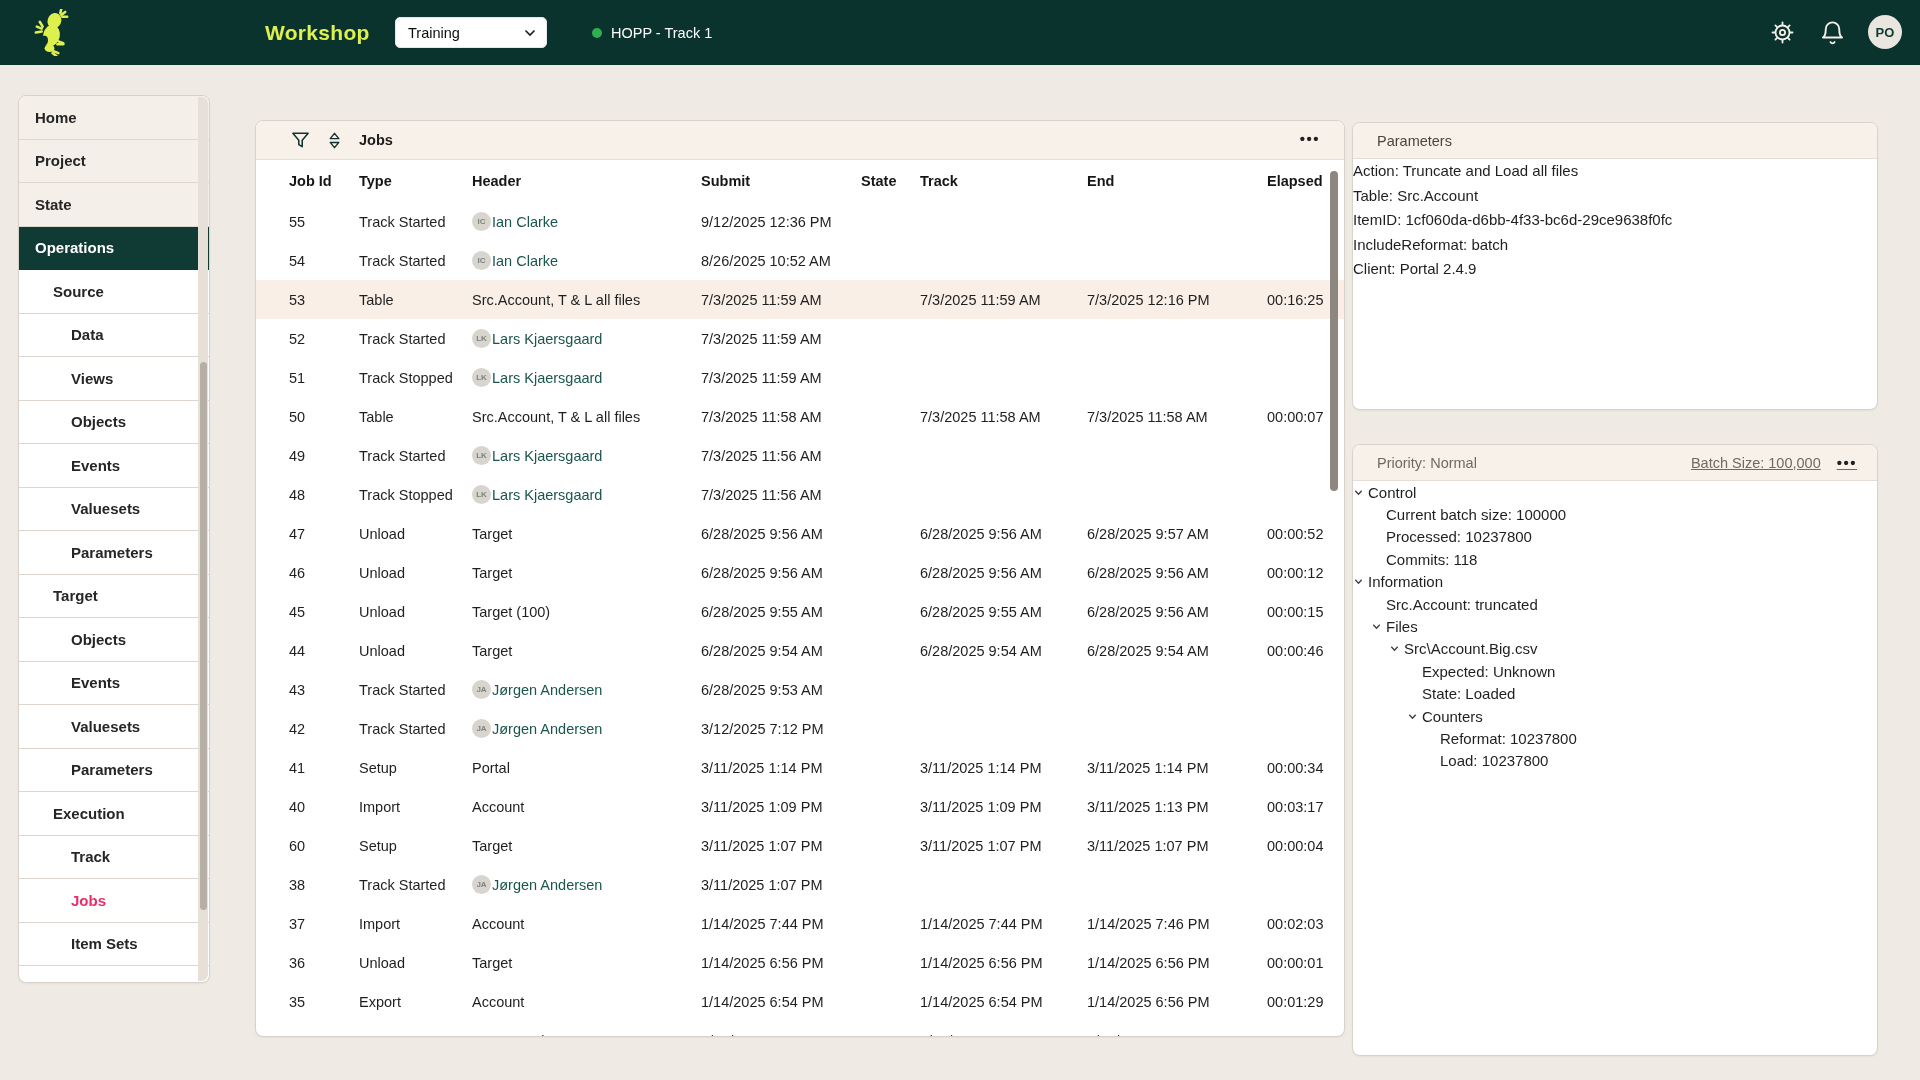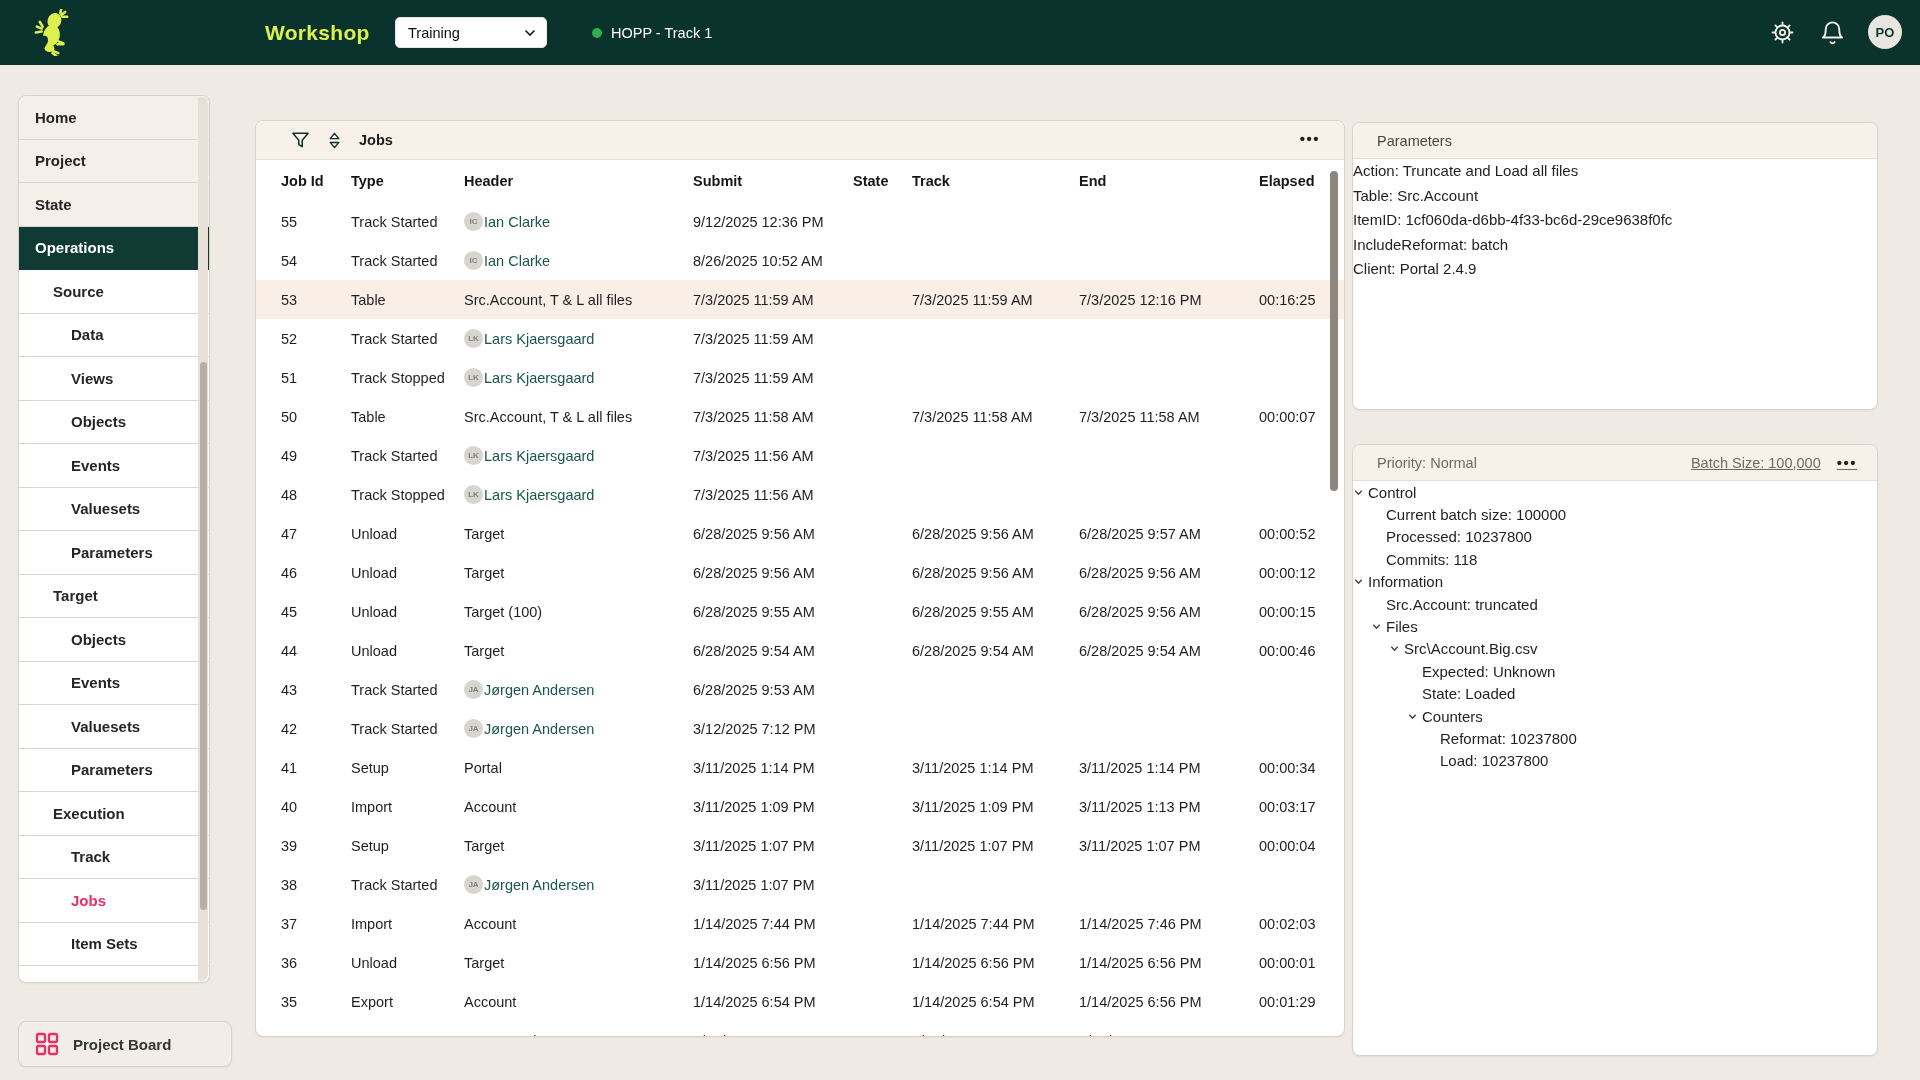--- a/index.html
+++ b/index.html
@@ -38,21 +38,21 @@
   .pb-label{margin-left:14px;font-size:15px;font-weight:600;color:#33382f;}
 
   
   .jobs-card{left:255px;top:120px;width:1090px;height:917px;overflow:hidden;}
   .jobs-toolbar{height:38px;background:#f8f1ea;border-bottom:1px solid #e5ded6;display:flex;align-items:center;position:relative;}
   .tb-icon{width:21px;height:21px;cursor:pointer;flex:none;}
   .funnel{margin-left:34px;}
   .sorticon{margin-left:13px;}
   .jobs-title{margin-left:14px;font-size:14.5px;font-weight:600;color:#1c1c1c;}
   .more-dots{position:absolute;right:24px;top:0;height:38px;line-height:36px;font-size:15px;font-weight:700;letter-spacing:1.5px;color:#222;cursor:pointer;}
-  .trow{display:grid;grid-template-columns:70px 113px 229px 160px 59px 167px 180px 1fr;align-items:center;padding-left:25px;box-sizing:border-box;}
+  .trow{display:grid;grid-template-columns:70px 113px 229px 160px 59px 167px 180px 1fr;align-items:center;padding-left:33px;box-sizing:border-box;}
   .thead{height:42px;font-size:14.5px;font-weight:700;color:#161616;}
   .jrow{height:39px;font-size:14.5px;color:#1f1f1f;cursor:pointer;}
   .jrow.selected{background:#f9efe6;}
   .cell-elapsed{text-align:right;padding-right:38px;}
   .hcell{display:flex;align-items:center;min-width:0;}
   .avatar{width:19px;height:19px;border-radius:50%;background:#d8d4ce;display:inline-flex;align-items:center;justify-content:center;font-size:8px;font-weight:700;color:#7b837f;margin-right:1px;flex:none;}
   .person-name{color:#1a564d;}
   .state-dot{width:9px;height:10px;border-radius:50%;background:#27a83c;margin-left:4px;}
   .tbl-scroll{position:absolute;top:50px;right:6px;width:8px;bottom:8px;}
   .tbl-thumb{position:absolute;top:0;width:8px;height:320px;background:#8d8780;border-radius:4px;}
@@ -222,31 +222,20 @@
       
         <div class="sb-item lv-2">
           <span class="sb-label">Item Sets</span>
         </div>
       </div>
     <div class="sb-scroll">
       <div class="sb-thumb"></div>
     </div>
   </nav>
 
-  <div class="card project-board">
-    <svg width="24" height="24" viewBox="0 0 24 24">
-      <g stroke="#e72f68" stroke-width="2.3" fill="none">
-        <rect x="2" y="2" width="8" height="8" rx="1.5"></rect>
-        <rect x="14" y="2" width="8" height="8" rx="1.5"></rect>
-        <rect x="2" y="14" width="8" height="8" rx="1.5"></rect>
-        <rect x="14" y="14" width="8" height="8" rx="1.5"></rect>
-      </g>
-    </svg>
-    <span class="pb-label">Project Board</span>
-  </div>
 
   <section class="card jobs-card">
     <div class="jobs-toolbar">
       <svg class="tb-icon funnel" viewBox="0 0 22 22">
         <path d="M3 3.5 h16 l-6.2 7.2 v6.8 l-3.6 -2.2 v-4.6 z" fill="none" stroke="#13322d" stroke-width="1.6" stroke-linejoin="round"></path>
       </svg>
       <svg class="tb-icon sorticon" viewBox="0 0 22 22">
         <path d="M6.5 9 L11 3.5 L15.5 9 Z" fill="none" stroke="#13322d" stroke-width="1.5" stroke-linejoin="round"></path>
         <path d="M6.5 13 L11 18.5 L15.5 13 Z" fill="none" stroke="#13322d" stroke-width="1.5" stroke-linejoin="round"></path>
       </svg>
@@ -521,21 +510,21 @@
             <span>Account</span>
           </span>
           <span>3/11/2025 1:09 PM</span>
           <span><span class="state-dot"></span></span>
           <span>3/11/2025 1:09 PM</span>
           <span>3/11/2025 1:13 PM</span>
           <span class="cell-elapsed">00:03:17</span>
         </div>
       
         <div class="trow jrow">
-          <span>39</span>
+          <span>60</span>
           <span>Setup</span>
           <span class="hcell">
 
             <span>Target</span>
           </span>
           <span>3/11/2025 1:07 PM</span>
           <span><span class="state-dot"></span></span>
           <span>3/11/2025 1:07 PM</span>
           <span>3/11/2025 1:07 PM</span>
           <span class="cell-elapsed">00:00:04</span>

